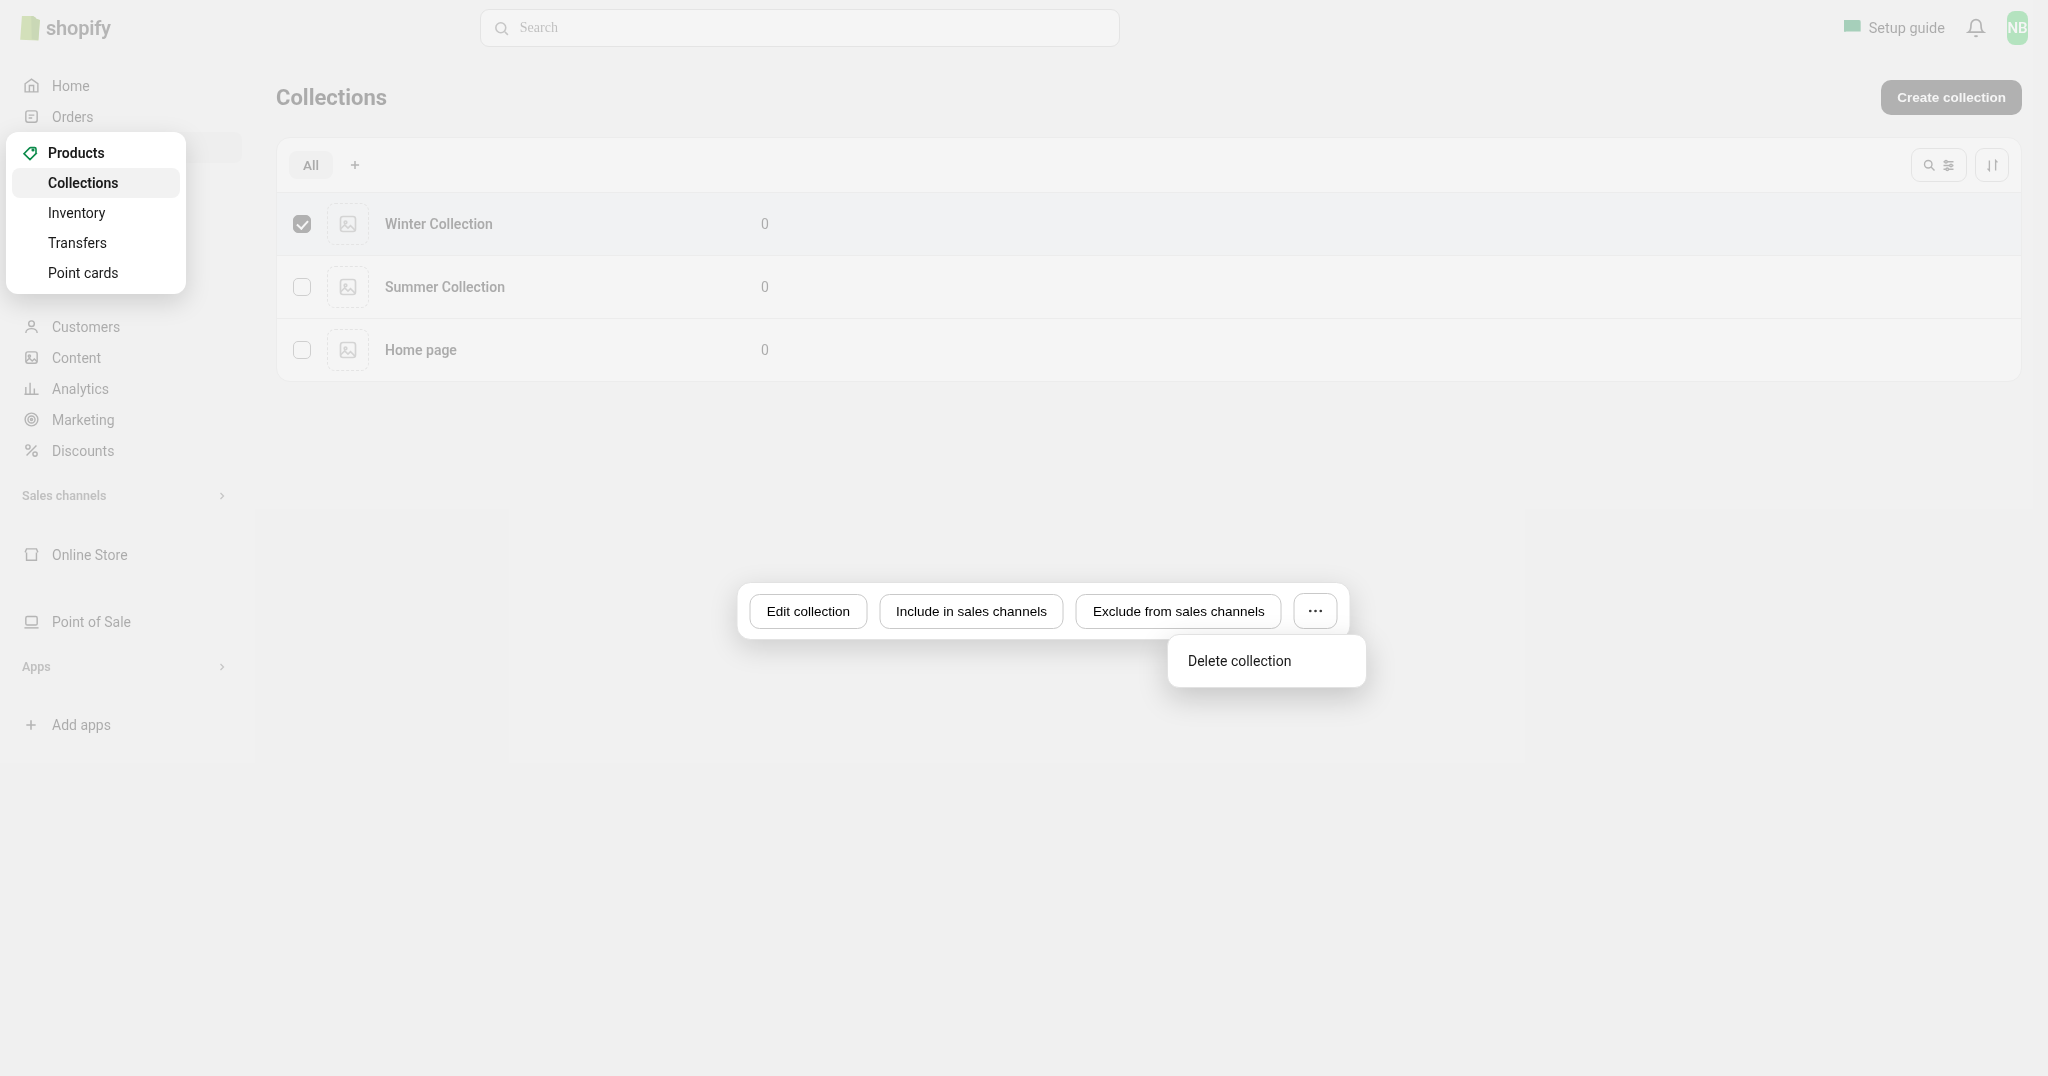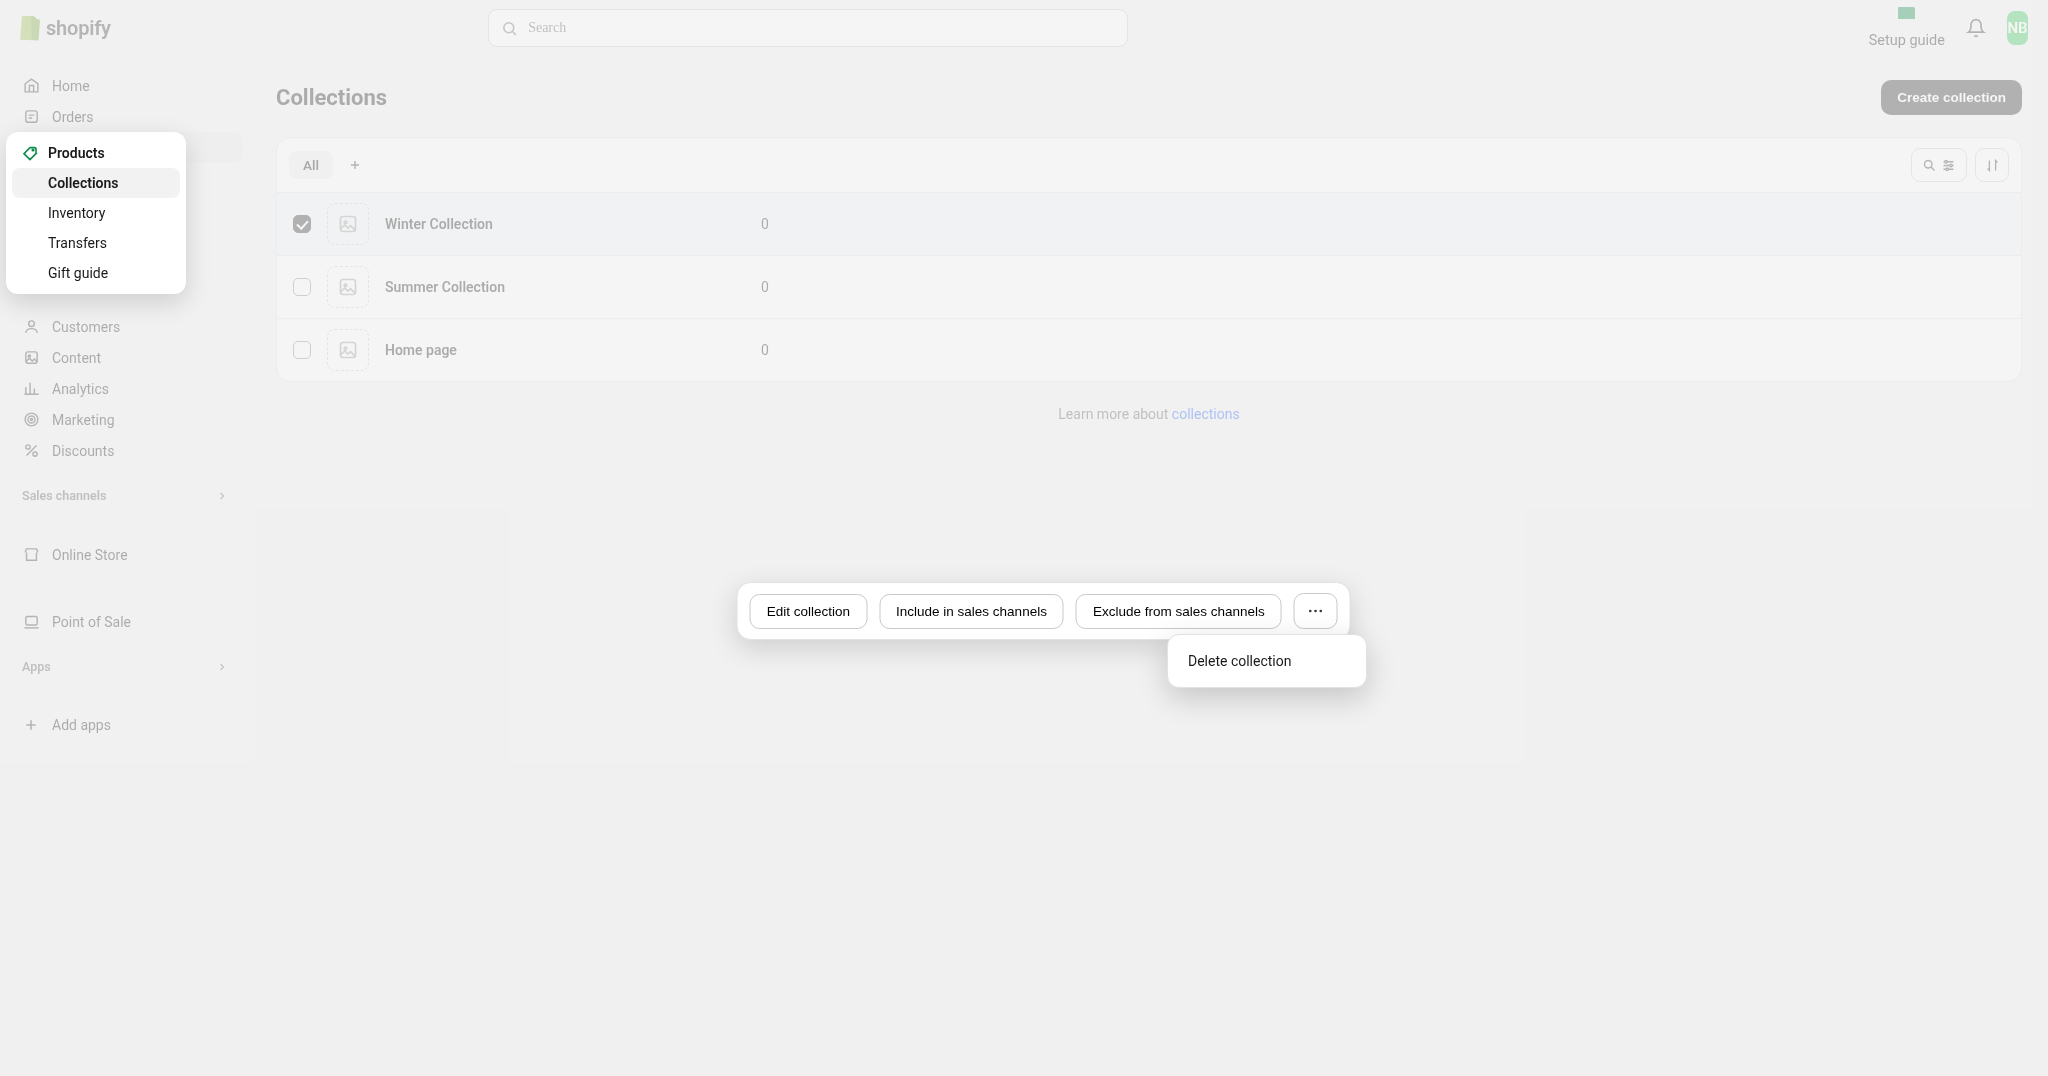--- a/index.html
+++ b/index.html
@@ -61,21 +61,21 @@
     background: #fff;
     display: flex; align-items: center; padding: 0 12px; gap: 10px;
     color: var(--muted);
   }
   .searchbar input {
     flex:1; border:none; outline:none; background:transparent; font-size: 14px; color: var(--text); font-family: Liberation Serif, serif;
   }
   .searchbar input::placeholder { color: var(--muted); }
 
   .topbar-right { display: flex; align-items: center; gap: 20px; margin-left: auto; }
-  .setup-guide { display: flex; align-items: center; gap: 8px; font-size: 14.5px; flex-direction: column; }
+  .setup-guide { display: flex; align-items: center; gap: 8px; font-size: 14.5px; }
   .flag-ico { width: 17px; height: 17px; background: #0b8a4a; clip-path: polygon(0 0, 100% 0, 100% 70%, 0 70%, 0 70%, 0 0);
     position: relative; border-radius: 2px; }
   .flag-ico::after { content:""; position:absolute; width:2px; height:18px; right:auto; left:0; top:0; background:#0b8a4a; }
   .bell-dot {
     width: 22px; height: 22px; display:flex; align-items:center; justify-content:center; position: relative;
   }
   .avatar {
     width: 21px; height: 34px; border-radius: 8px;
     background: #35c759; color: #fff;
     display:flex; align-items:center; justify-content:center; font-weight:600; font-size: 15px;
@@ -450,23 +450,20 @@
               <path d="M3 18l5-5 4 4 3-3 6 6"></path>
             </svg>
         </div>
         <div class="title-col">Home page</div>
         <div class="num-col">0</div>
         <div class="cond-col"></div>
       </div>
 
     </div>
 
-    <div class="learn-more">
-      <span>Learn more about </span><a href="#">collections</a>
-    </div>
 
   </main>
 
 </div>
 
 <div class="dim"></div>
 
 <div class="submenu-card">
   <div class="row parent">
     <span class="dot">
@@ -484,21 +481,21 @@
   <div class="row">
     <span class="spacer"></span>
     <span>Inventory</span>
   </div>
   <div class="row">
     <span class="spacer"></span>
     <span>Transfers</span>
   </div>
   <div class="row">
     <span class="spacer"></span>
-    <span>Gift guide</span>
+    <span>Point cards</span>
   </div>
 </div>
 
 <div class="float-bar">
   <button class="btn">
     <span>Edit collection</span>
   </button>
   <button class="btn">
     <span>Include in sales channels</span>
   </button>

